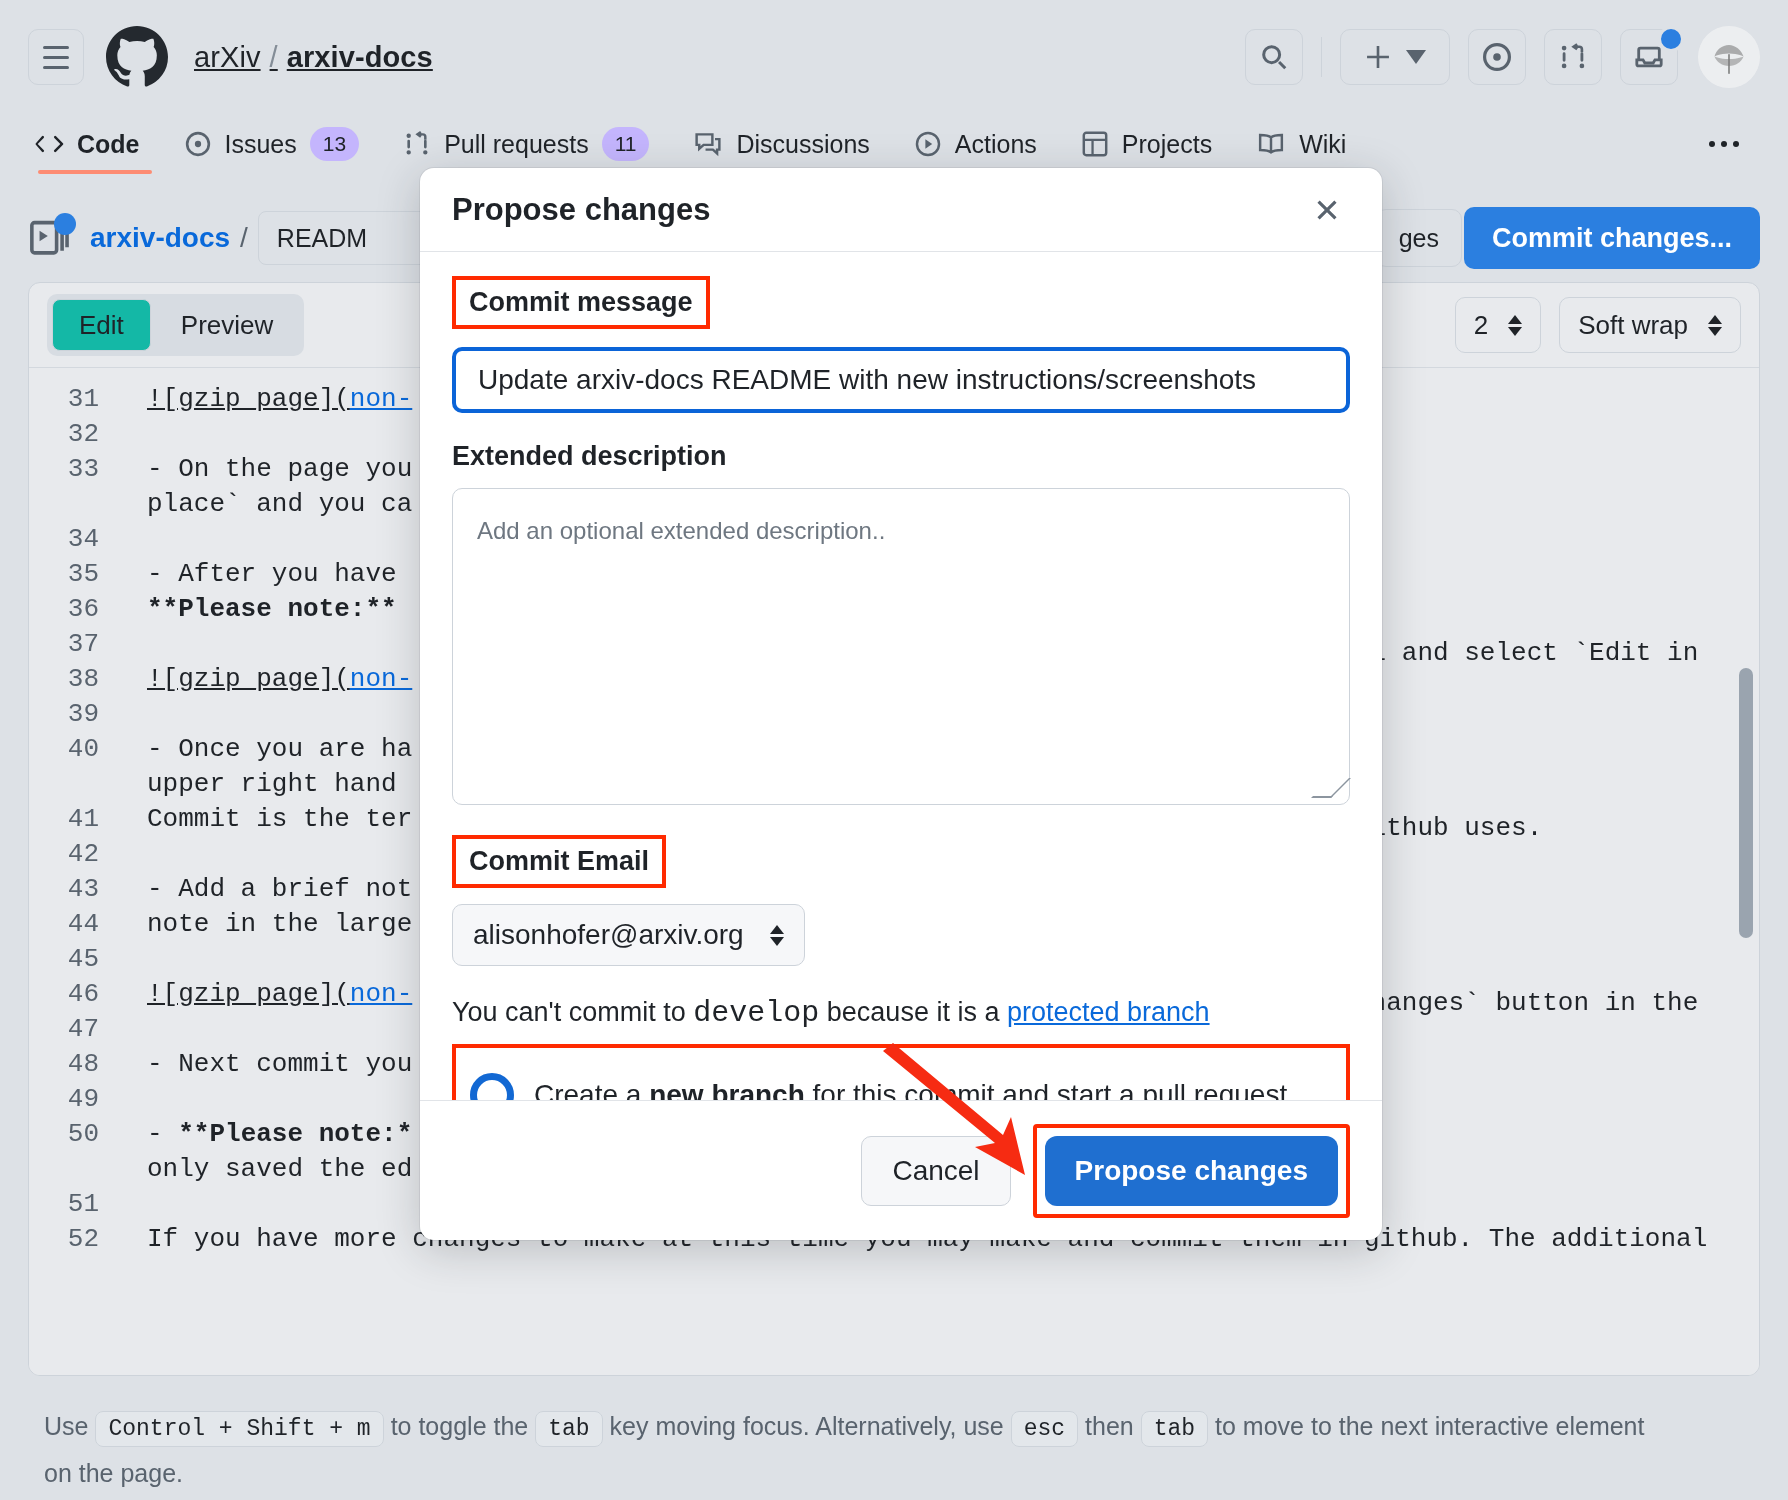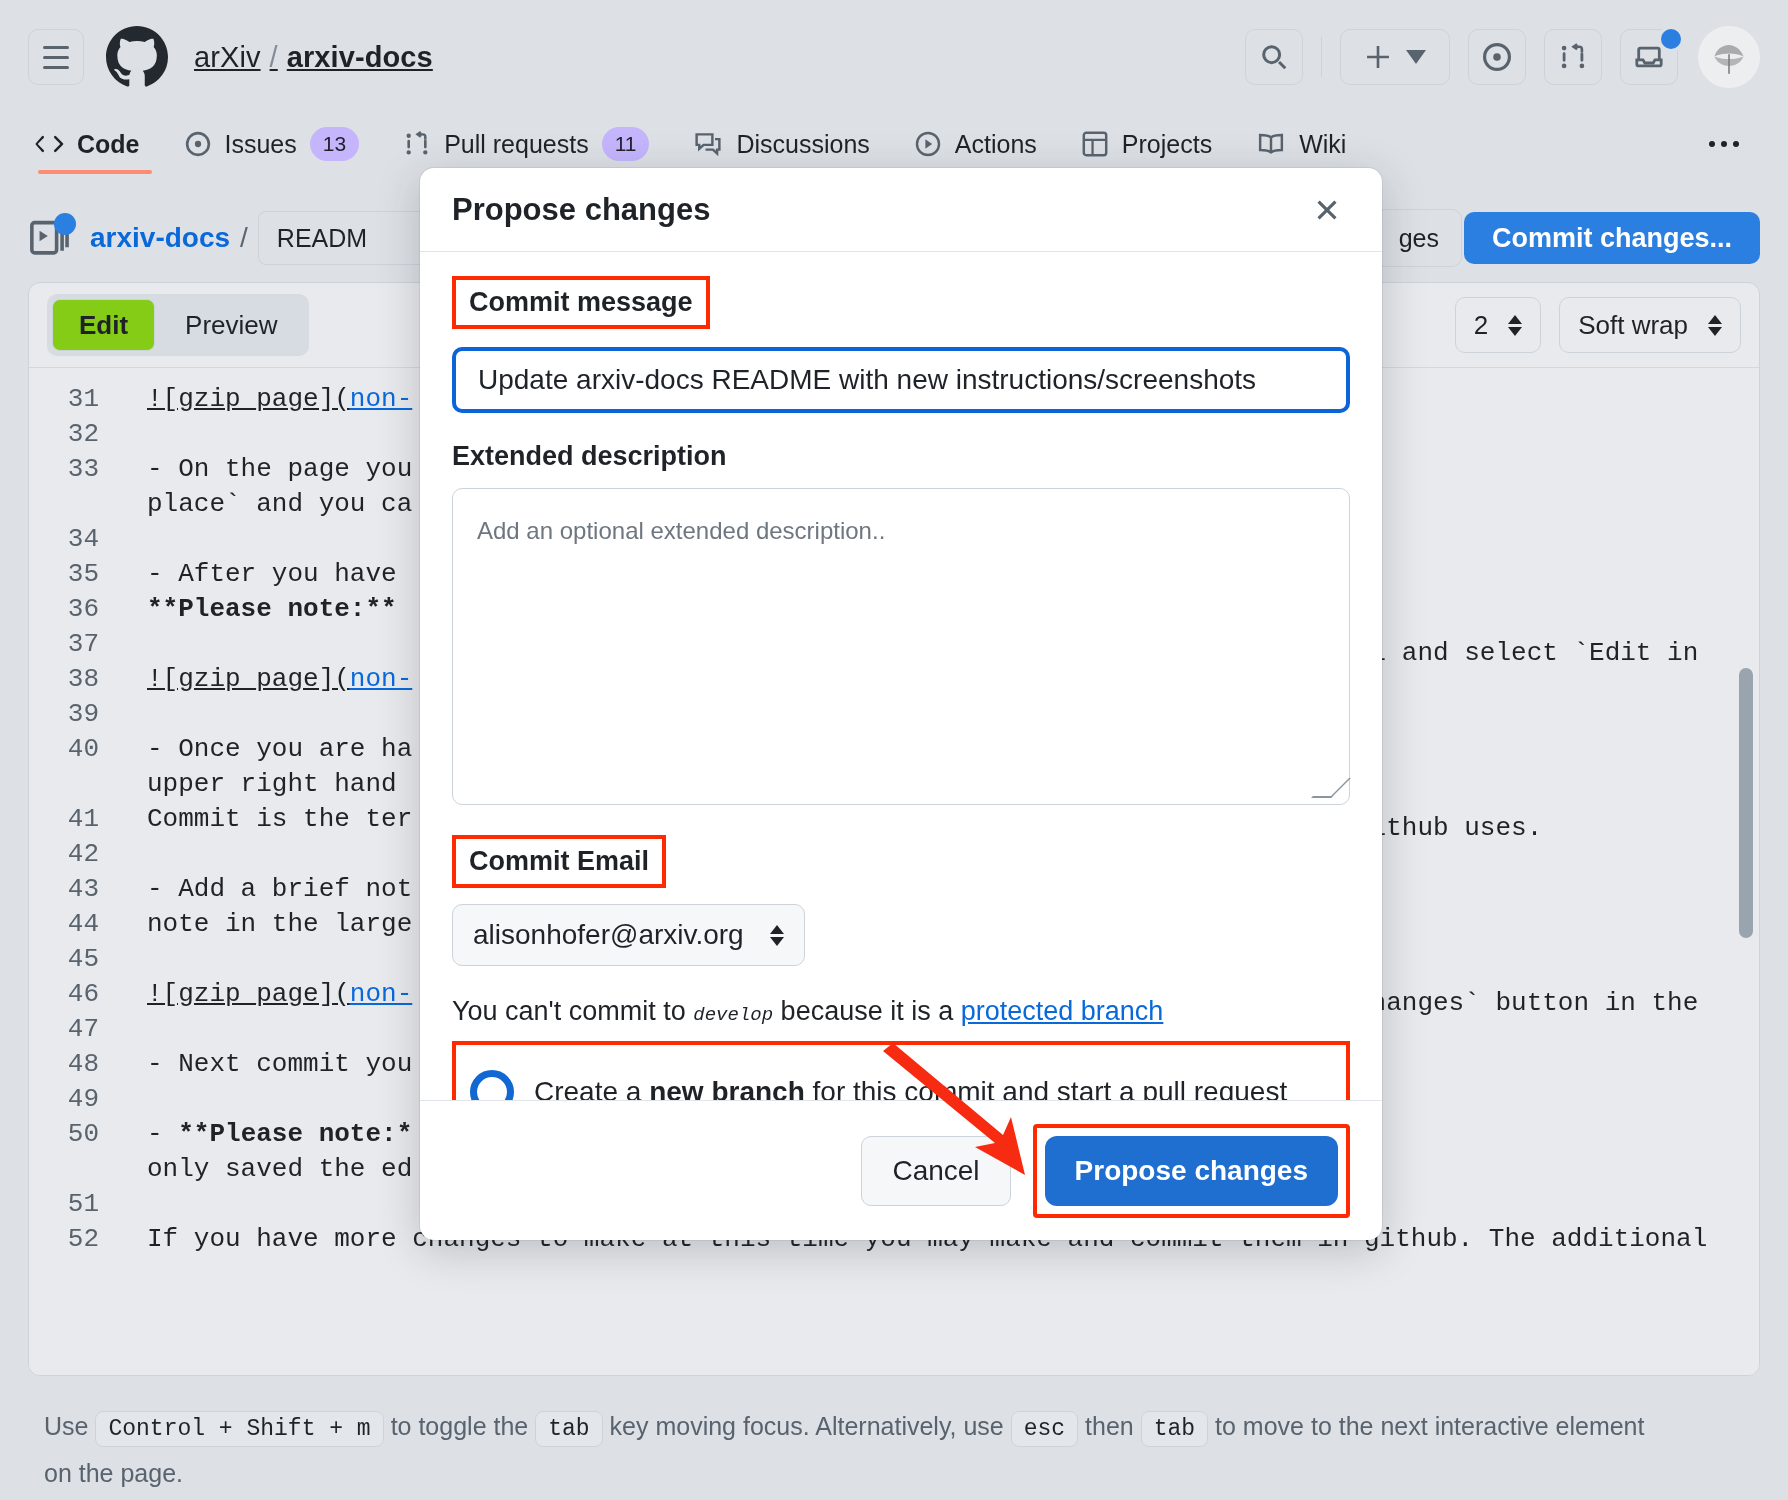--- a/index.html
+++ b/index.html
@@ -93,39 +93,39 @@
     height:54px;border:1px solid #cdd3da;border-radius:8px;background:transparent;
     padding:0 18px;font-size:25px;color:#1f2328;min-width:170px;
     display:flex;align-items:center;
   }
   .head-right{margin-left:auto;display:flex;align-items:center;gap:2px;text-align:center;}
   .ghost-btn{
     height:58px;border:1px solid #cdd3da;border-radius:10px;background:transparent;
     padding:0 22px;display:flex;align-items:center;font-size:25px;color:#1f2328;cursor:pointer;
   }
   .primary-btn{
-    height:52px;border:none;border-radius:10px;background:#2b7fe0;color:#fff;
+    height:62px;border:none;border-radius:10px;background:#2b7fe0;color:#fff;
     padding:0 28px;display:flex;align-items:center;font-size:27px;font-weight:bold;cursor:pointer;
   }
 
   .editor-box{
     position:absolute;left:0;right:0;top:82px;bottom:0;
     border:1px solid #cdd3da;border-radius:12px;background:#e8eaed;
     overflow:hidden;display:flex;flex-direction:column;
   }
   .editor-toolbar{
     height:84px;display:flex;align-items:center;padding:0 18px;gap:0;
     flex:0 0 auto;
   }
   .segmented{display:flex;background:#d7dce2;border-radius:10px;padding:5px;gap:4px;}
   .seg{
     padding:0 26px;height:52px;display:flex;align-items:center;font-size:26px;
     border-radius:8px;cursor:pointer;color:#1f2328;
   }
-  .seg.on{background:#84cc16;font-weight:bold;border:1px solid #cdd3da;}
+  .seg.on{background:#14b8a6;font-weight:normal;border:1px solid #cdd3da;}
   .toolbar-right{margin-left:auto;display:flex;align-items:center;gap:18px;}
   .mini-select{
     height:56px;border:1px solid #cdd3da;border-radius:10px;background:transparent;
     display:flex;align-items:center;gap:20px;padding:0 18px;font-size:26px;cursor:pointer;
   }
   .updown{display:flex;flex-direction:column;gap:3px;align-items:center;}
   .updown i{width:0;height:0;border-left:7px solid transparent;border-right:7px solid transparent;}
   .updown i.u{border-bottom:9px solid #1f2328;}
   .updown i.d{border-top:9px solid #1f2328;}
 
@@ -203,21 +203,21 @@
     transform:skewX(-45deg);
   }
   .label-email{margin-top:30px;display:inline-block;}
   .sel-email{
     margin-top:16px;height:62px;border:1px solid #cdd3da;border-radius:10px;background:#f6f7f9;
     display:inline-flex;align-items:center;gap:26px;padding:0 20px;font-size:28px;cursor:pointer;
   }
   .notice{
     margin-top:30px;font-size:27px;color:#1f2328;
   }
-  .notice .mono{font-size:19px;font-style:italic;}
+  .notice .mono{font-size:30px;}
   .notice a{color:#0969da;text-decoration:underline;}
   .radio-row{
     margin-top:16px;display:flex;align-items:center;gap:20px;padding:9px 14px;font-size:28px;
   }
   .radio{
     width:30px;height:30px;border-radius:50%;border:7px solid #1268d3;background:#fff;
     flex:0 0 auto;box-sizing:content-box;
   }
   .modal-foot{
     flex:0 0 auto;height:140px;border-top:1px solid #e1e4e8;

